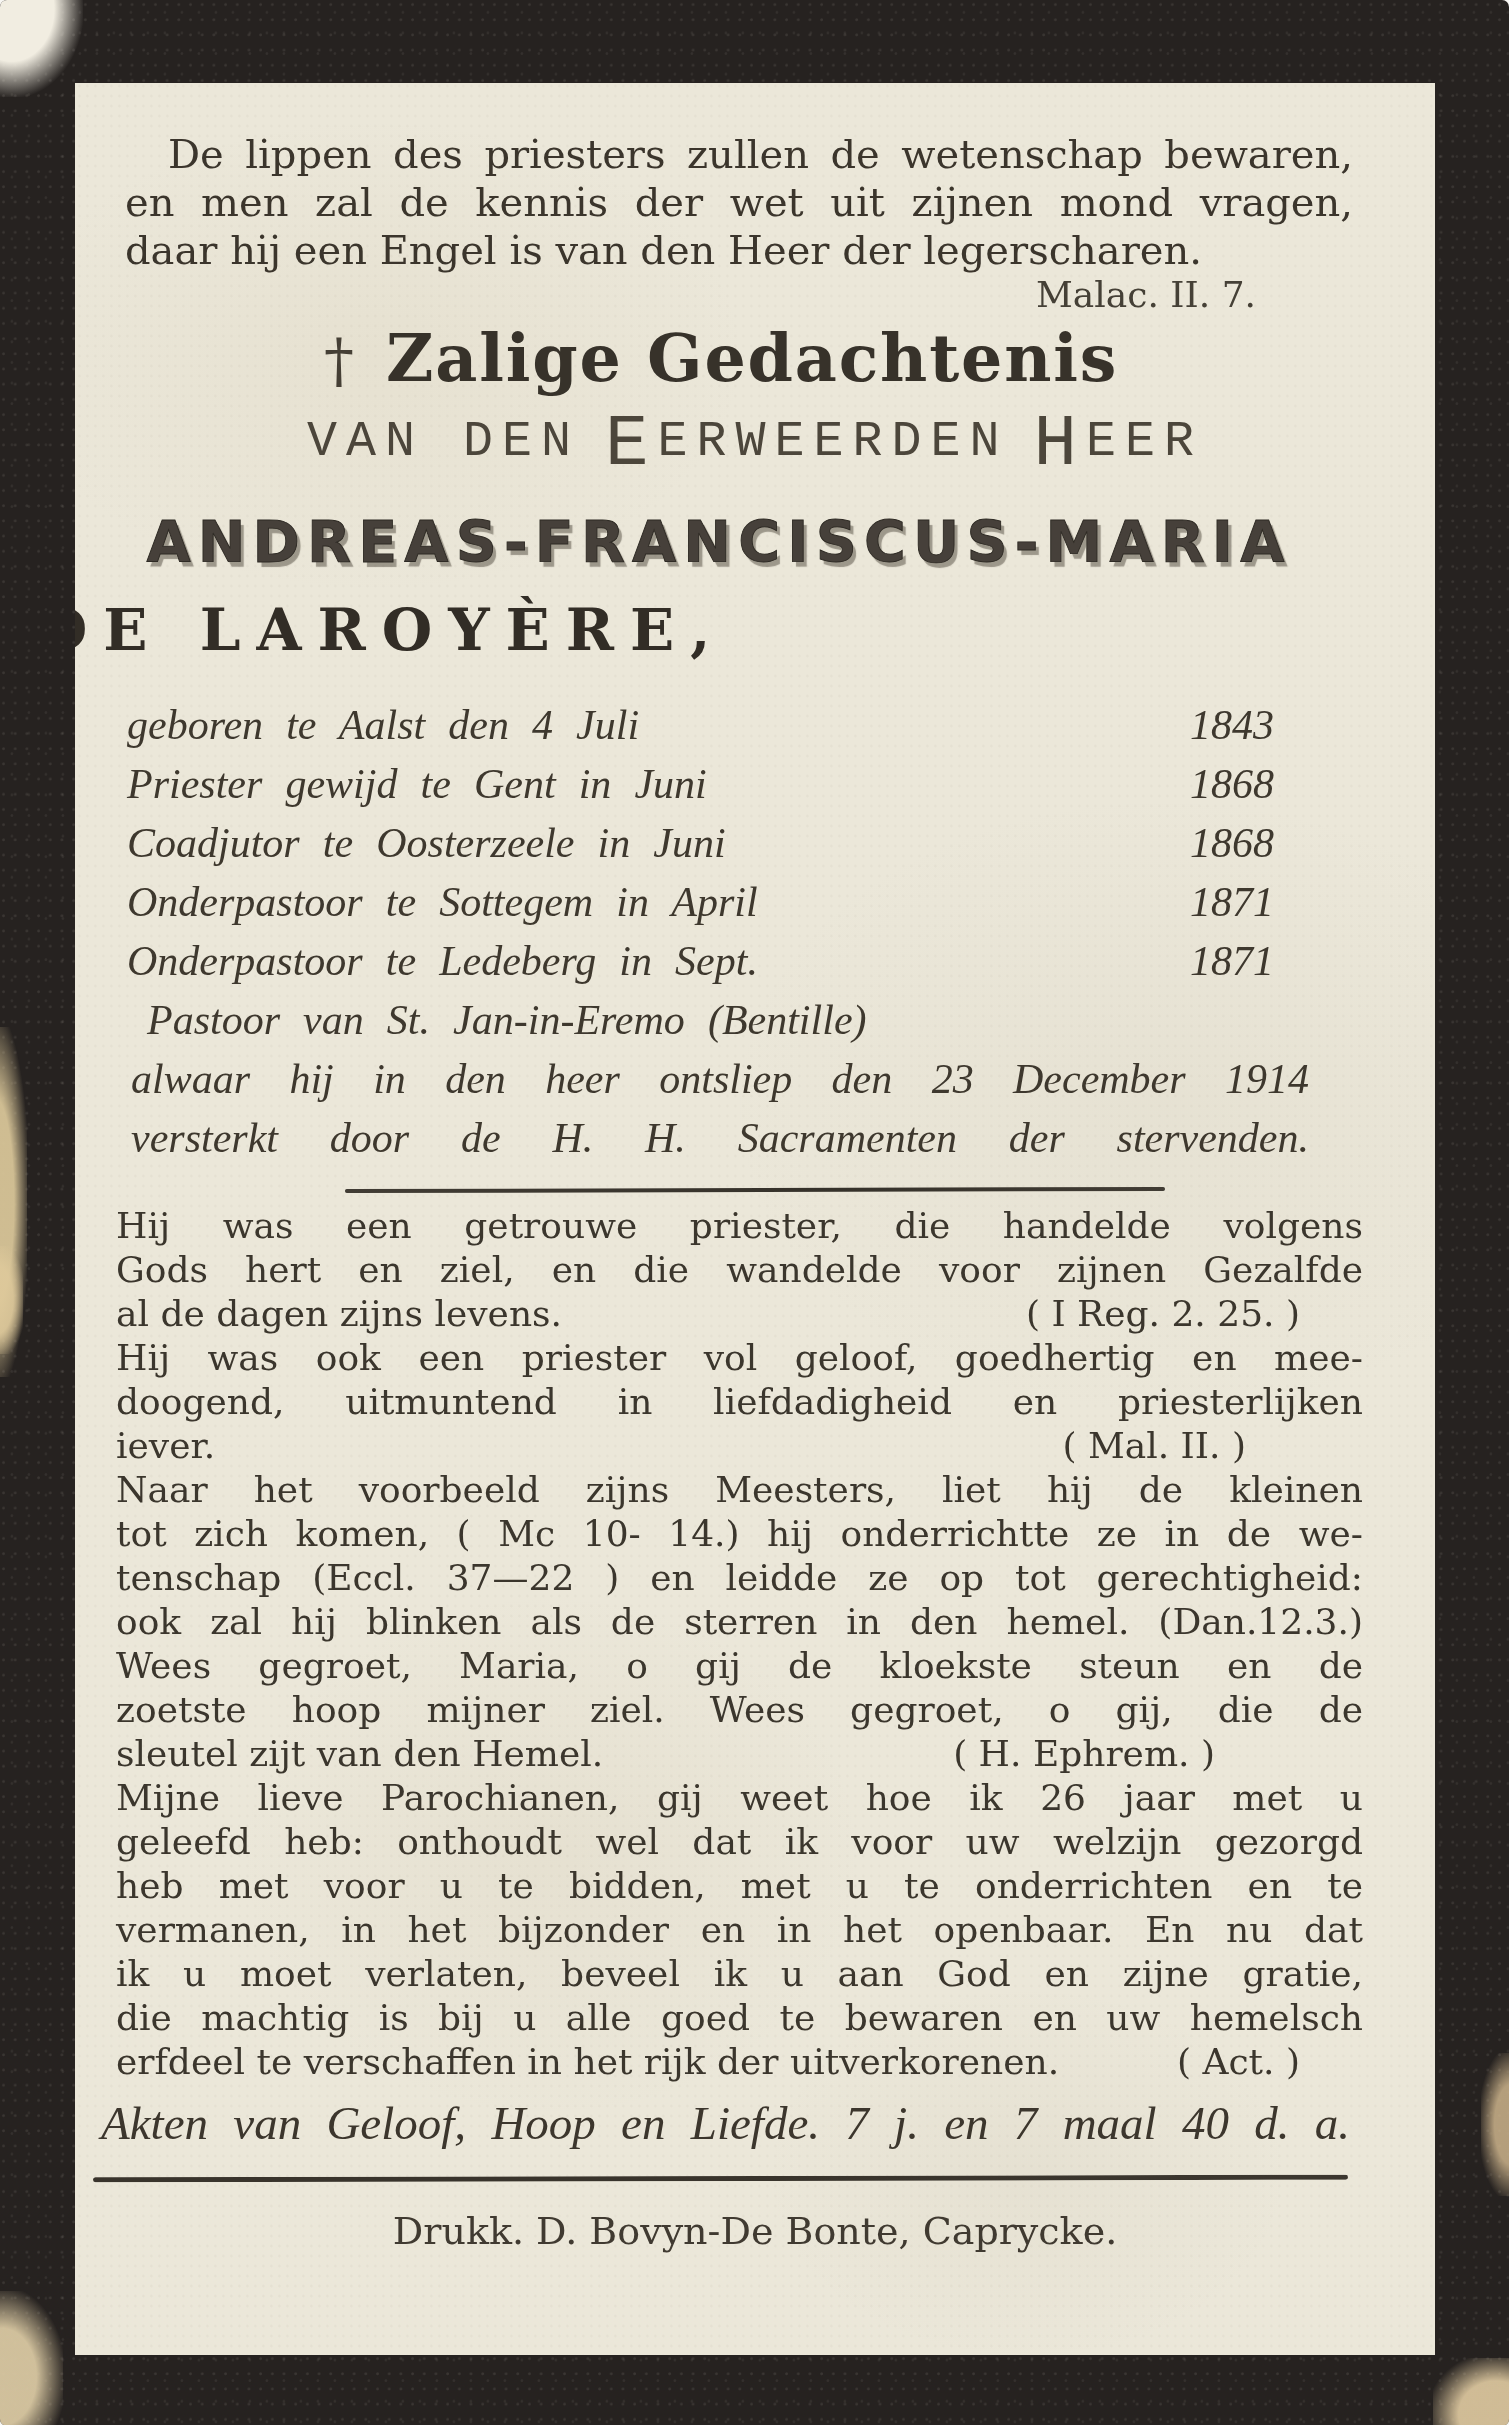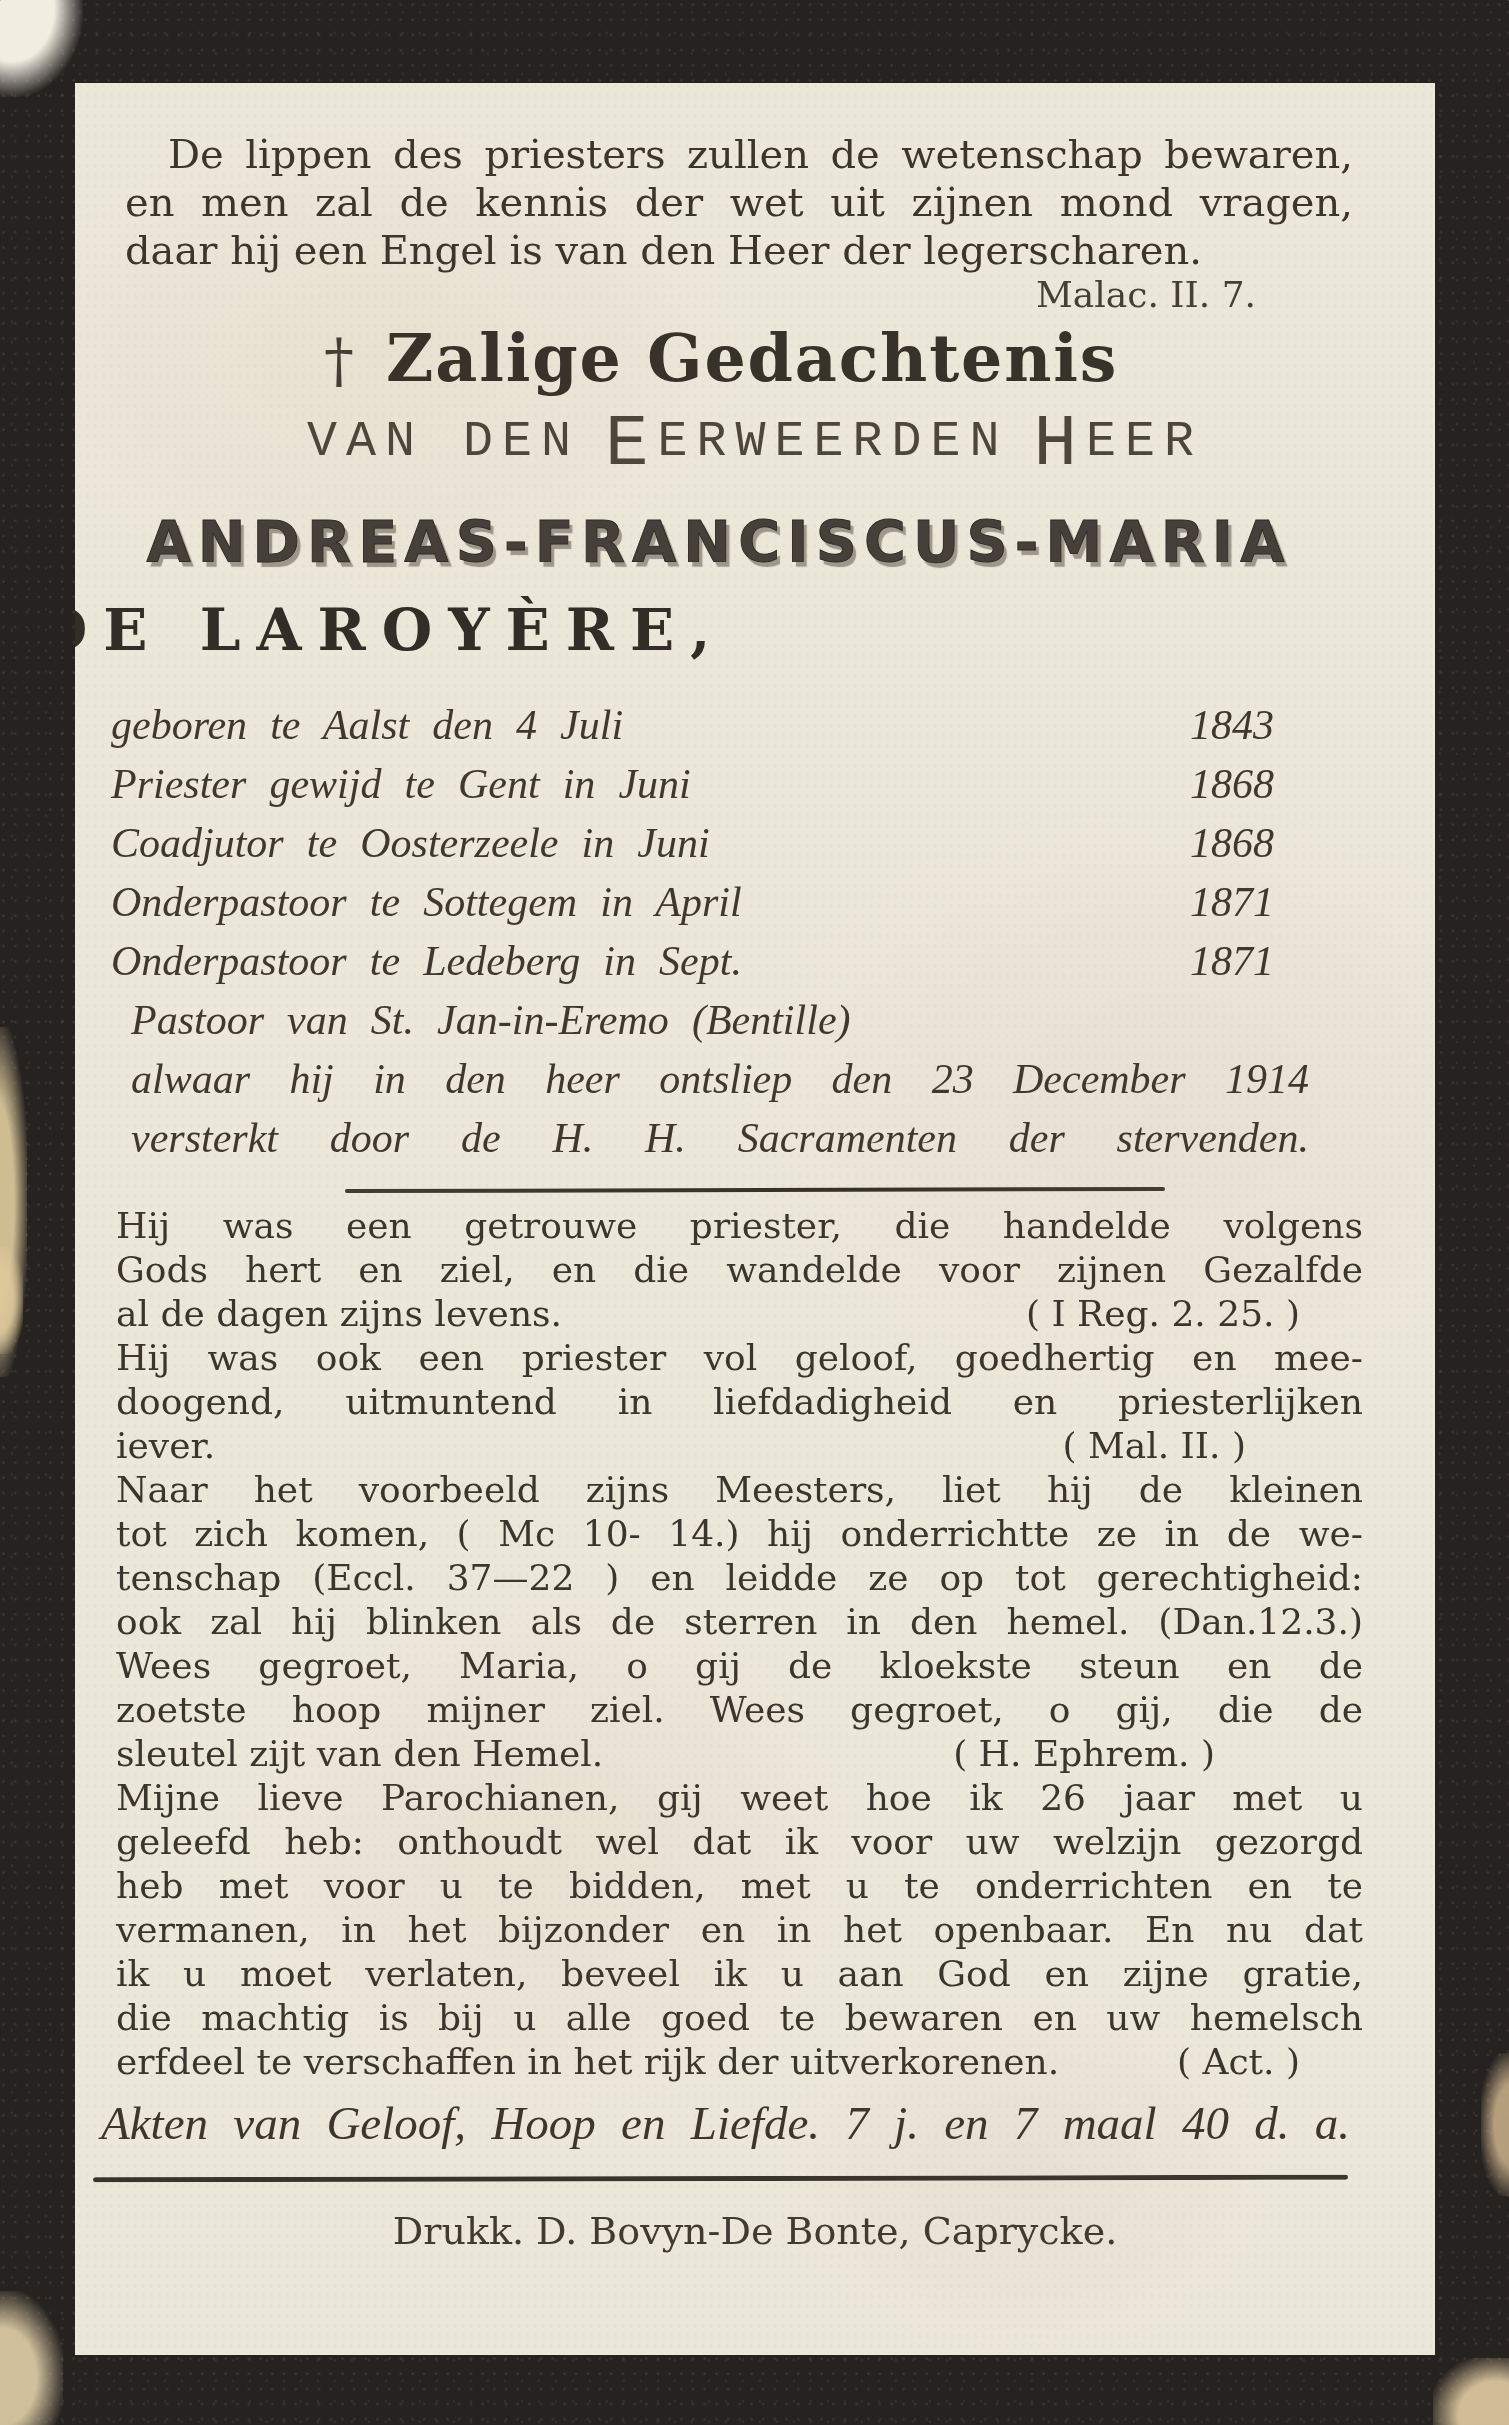--- a/index.html
+++ b/index.html
@@ -1,18 +1,18 @@
 <!DOCTYPE html>
 <html style="font-size:14.3px"><head>
 <meta charset="utf-8">
 <style>
   html,body{margin:0;padding:0;background:#f8f7f3;}
   body{width:1509px;height:2426px;position:relative;font-family:"DejaVu Serif",serif;}
   
-  .card{position:absolute;inset:0;background:#262220;border-radius:1px;overflow:hidden;
+  .card{position:absolute;inset:0;background:#262220;border-radius:7px;overflow:hidden;
         background-image:
           radial-gradient(circle at 30% 30%, rgba(235,230,215,0.10) 0 0.9px, transparent 1.8px),
           radial-gradient(circle at 70% 60%, rgba(235,230,215,0.07) 0 0.9px, transparent 1.8px);
         background-size:11.7px 15.2px, 17px 20.6px;}
   
   .paper{position:absolute;left:75px;top:83px;width:1360px;height:2272px;background:#ebe7d9;overflow:hidden;
         background-image:
           radial-gradient(ellipse 538px 341px at 22% 12%, rgba(168,146,100,0.07), transparent 70%),
           radial-gradient(ellipse 628px 448px at 80% 45%, rgba(150,138,110,0.06), transparent 70%),
           radial-gradient(ellipse 448px 377px at 35% 78%, rgba(160,140,100,0.07), transparent 70%),
@@ -52,21 +52,21 @@
   
   .name-given{margin-top:27px;line-height:72px;text-align:center;transform:translateX(-36px);
       font-family:"DejaVu Sans",sans-serif;font-weight:700;font-size:57px;letter-spacing:7.2px;
       color:#46403a;-webkit-text-stroke:0.9px #2e2a24;
       text-shadow:-0.9px -0.9px 0 rgba(235,231,217,0.55), 3.6px 4.5px 0.9px rgba(62,55,45,0.45);}
   .name-family{margin-top:7px;line-height:90px;transform:translateX(-38px);
       font-weight:700;font-size:58px;letter-spacing:16px;color:#322d26;}
   
   .bio{margin-top:21.5px;padding:0 161px 0 36px;font-family:"Liberation Serif",serif;
        font-style:italic;font-size:42px;line-height:59px;word-spacing:12.6px;color:#3e382e;}
-  .bio-row{display:flex;justify-content:space-between;}
+  .bio-row{display:flex;justify-content:space-between;margin-left:16px;}
   .b-year{width:152px;text-align:right;flex:none;}
   .bio-row.pastoor{display:block;padding-left:20px;}
   .bio-row.december{justify-content:flex-end;gap:63px;}
   .death{padding:0 126px 0 56px;font-family:"Liberation Serif",serif;font-style:italic;
          font-size:42px;line-height:59px;color:#3e382e;}
   .death-line{text-align:justify;text-align-last:justify;}
   
   .rule1{margin:20px auto 0 auto;width:820px;height:3.6px;background:linear-gradient(90deg,#413c34,#35312a 60%,#413c34);
          border-radius:1.8px;transform:rotate(-0.15deg);}
   .rule2{margin:25px 0 0 18px;width:1255px;height:4.5px;border-radius:2.7px;transform:rotate(-0.12deg);

